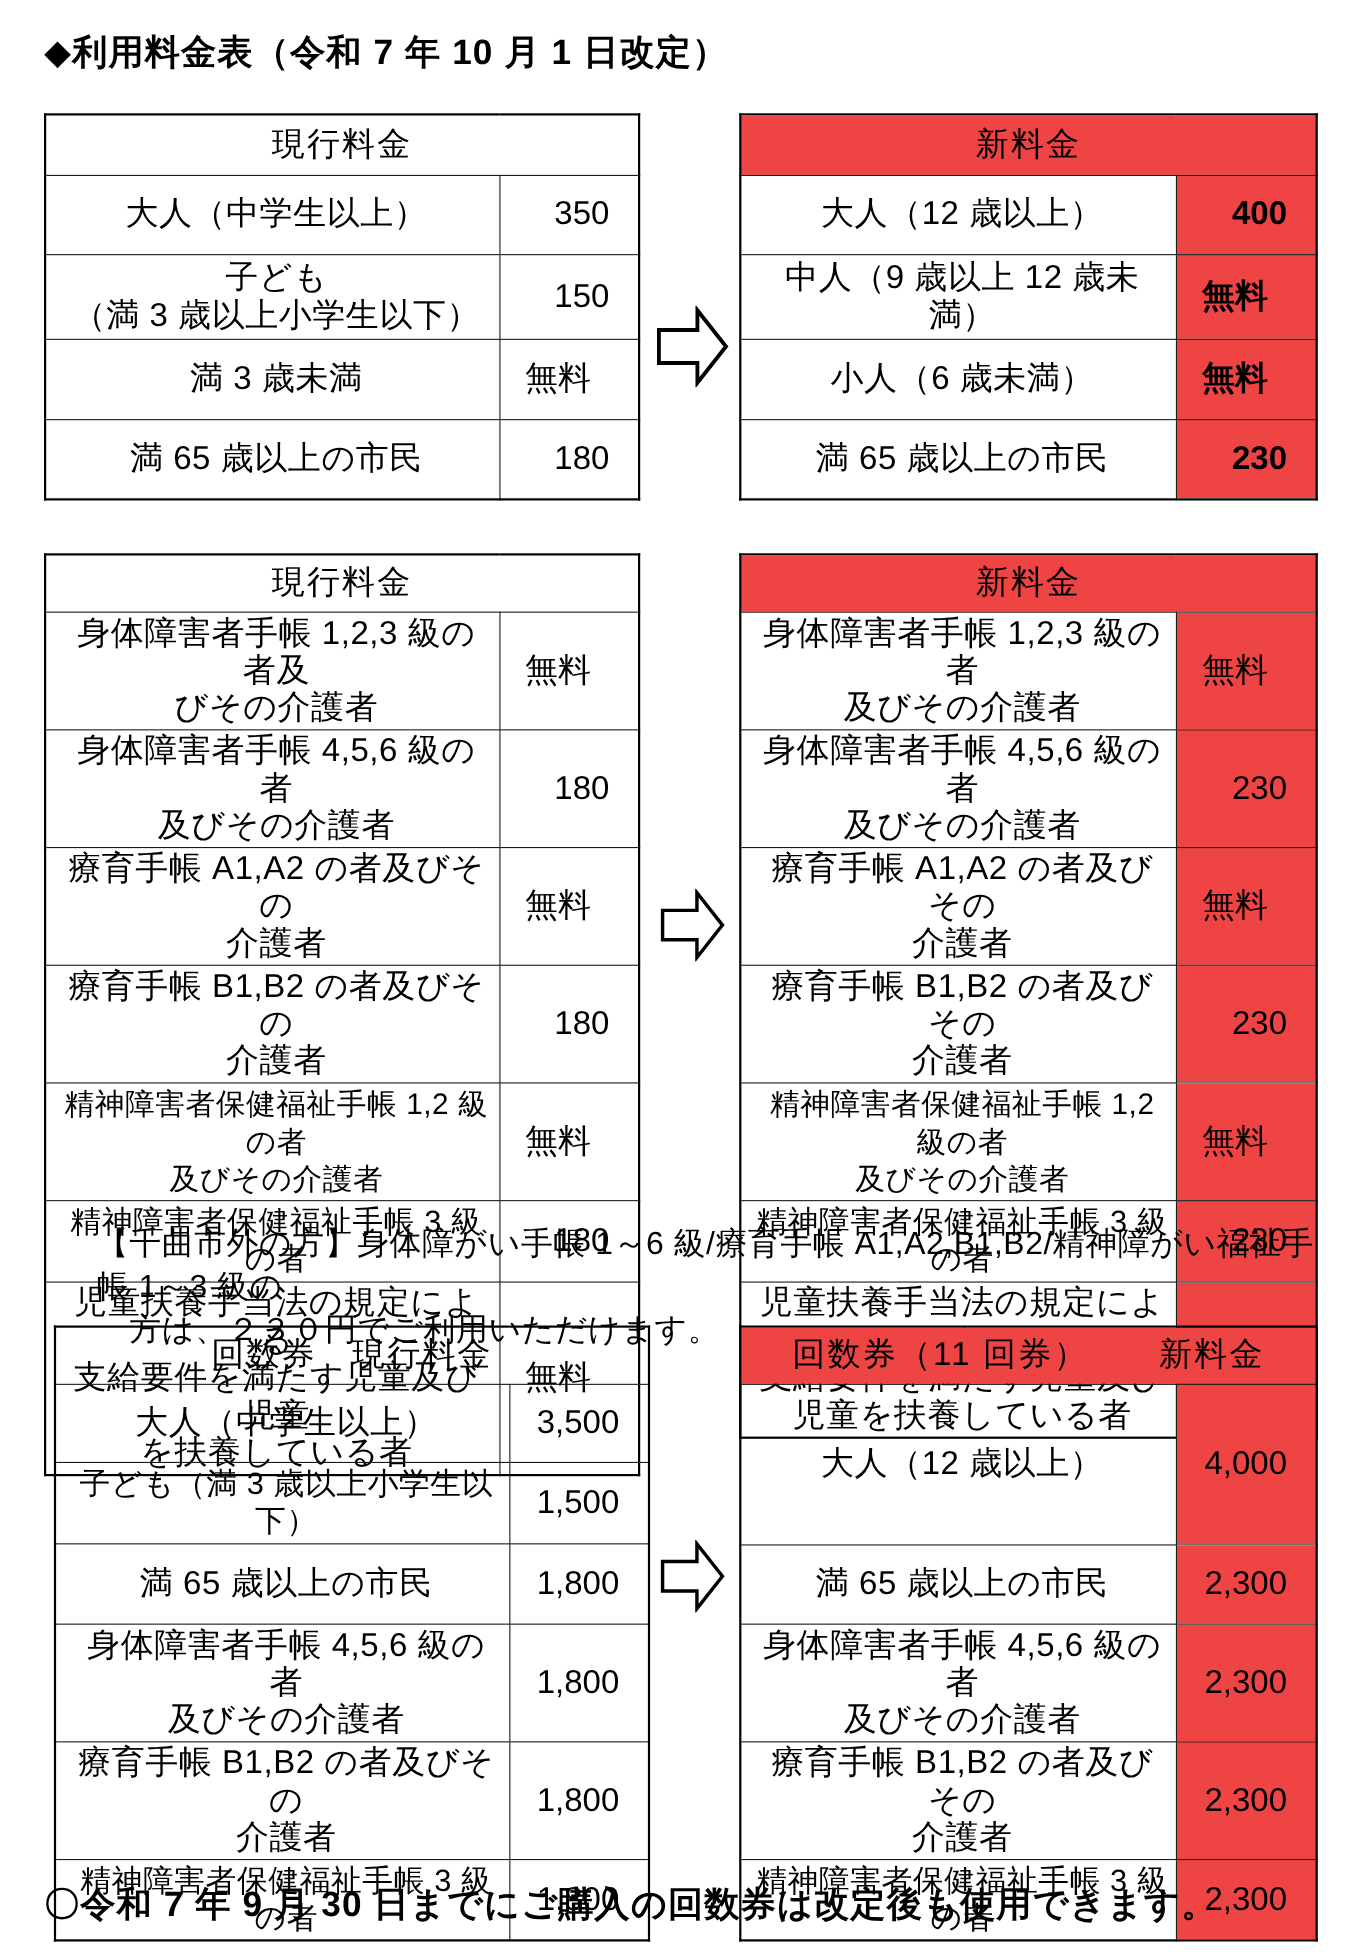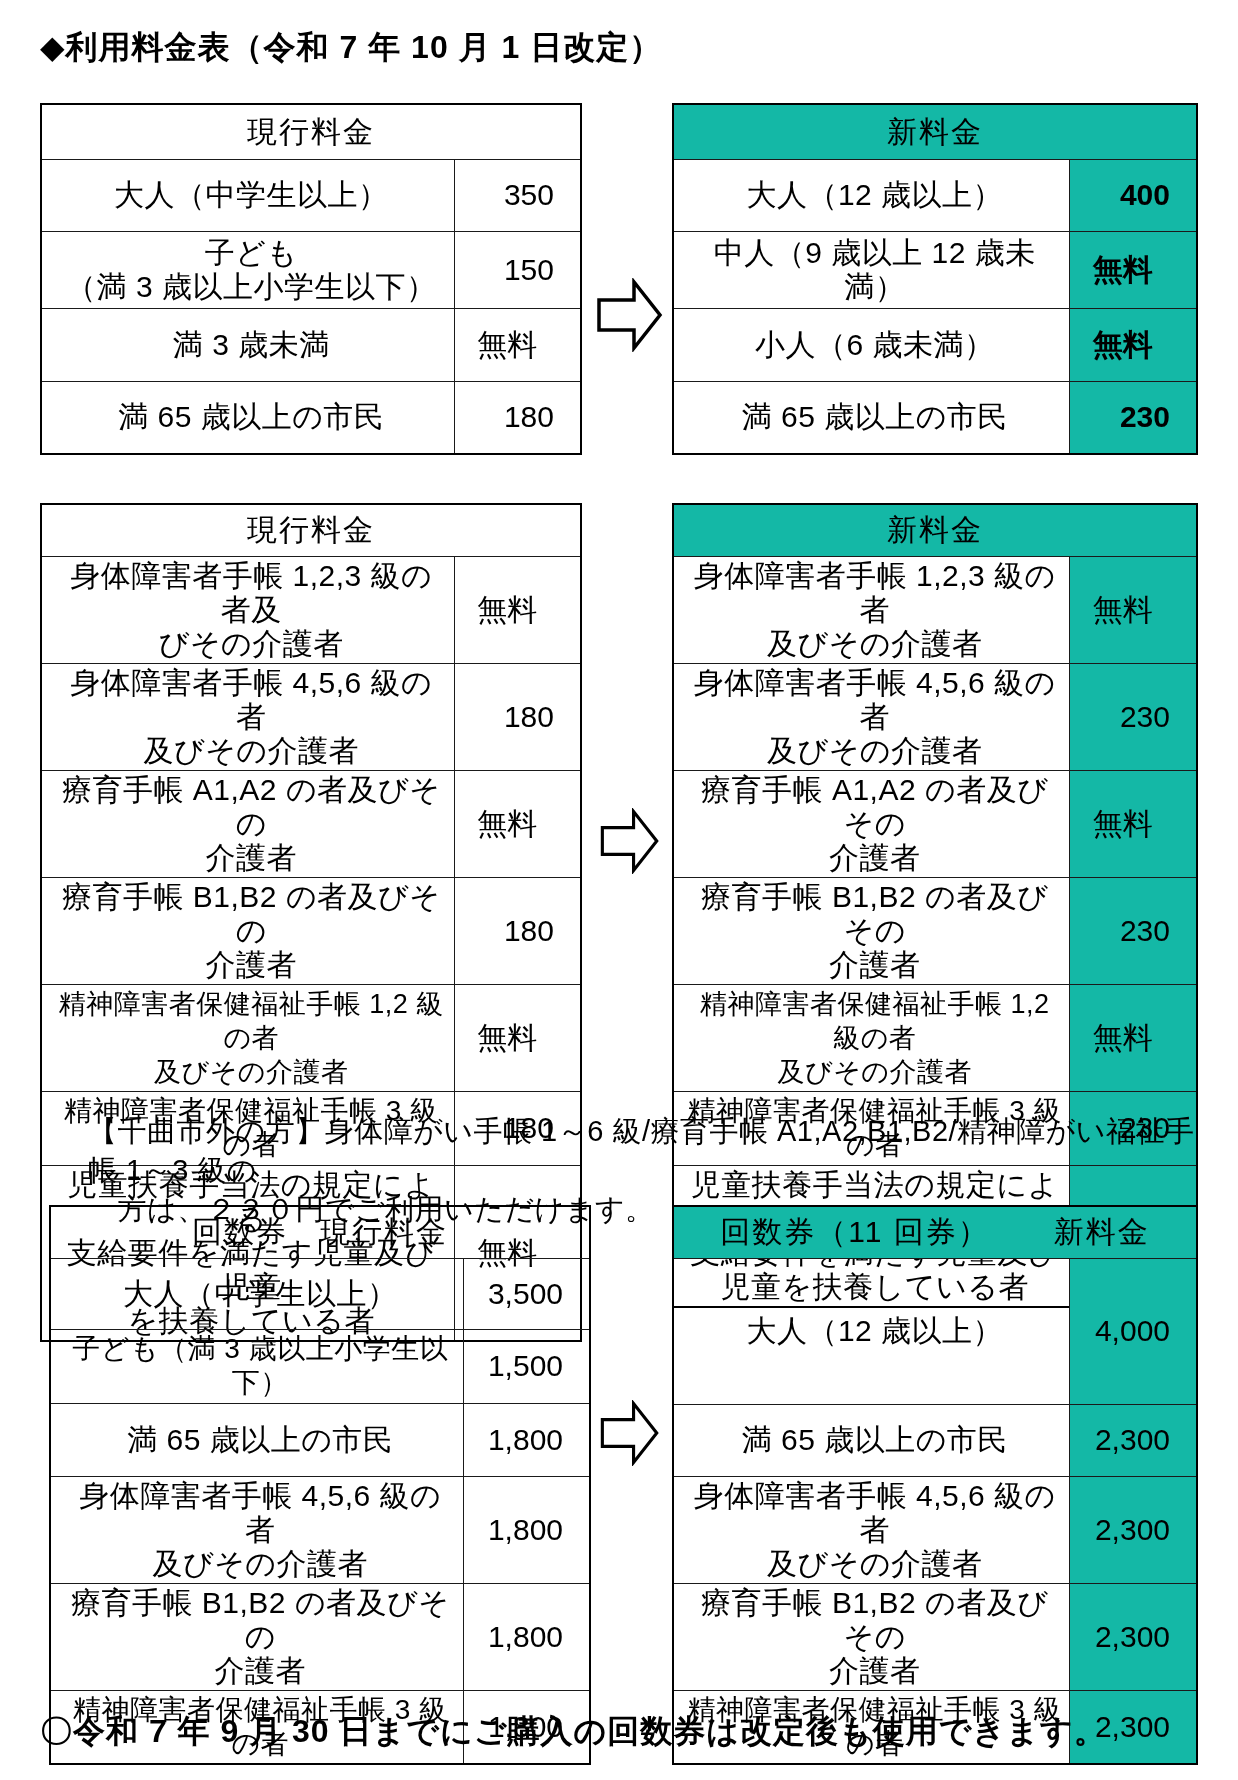--- a/index.html
+++ b/index.html
@@ -37,21 +37,21 @@
     height: 52px;
   }
   td.label {
     padding: 2px 6px 2px 13px;
     white-space: pre-line;
     letter-spacing: 0.5px;
     text-align: center;
   }
   td.val { padding-right: 26px; text-align: right; font-size: 30px; }
   td.val.free { text-align: center; padding-right: 20px; }
-  .hl { background: #14b8a6; }
+  .hl { background: #ef4444; }
   .b  { font-weight: bold; }
 
   .note {
     left: 40px; top: 1112px; width: 1175px;
     font-size: 29px; line-height: 39px;
     white-space: pre-line;
     letter-spacing: 0.5px;
     padding-left: 48px;
   }
   .footer {

